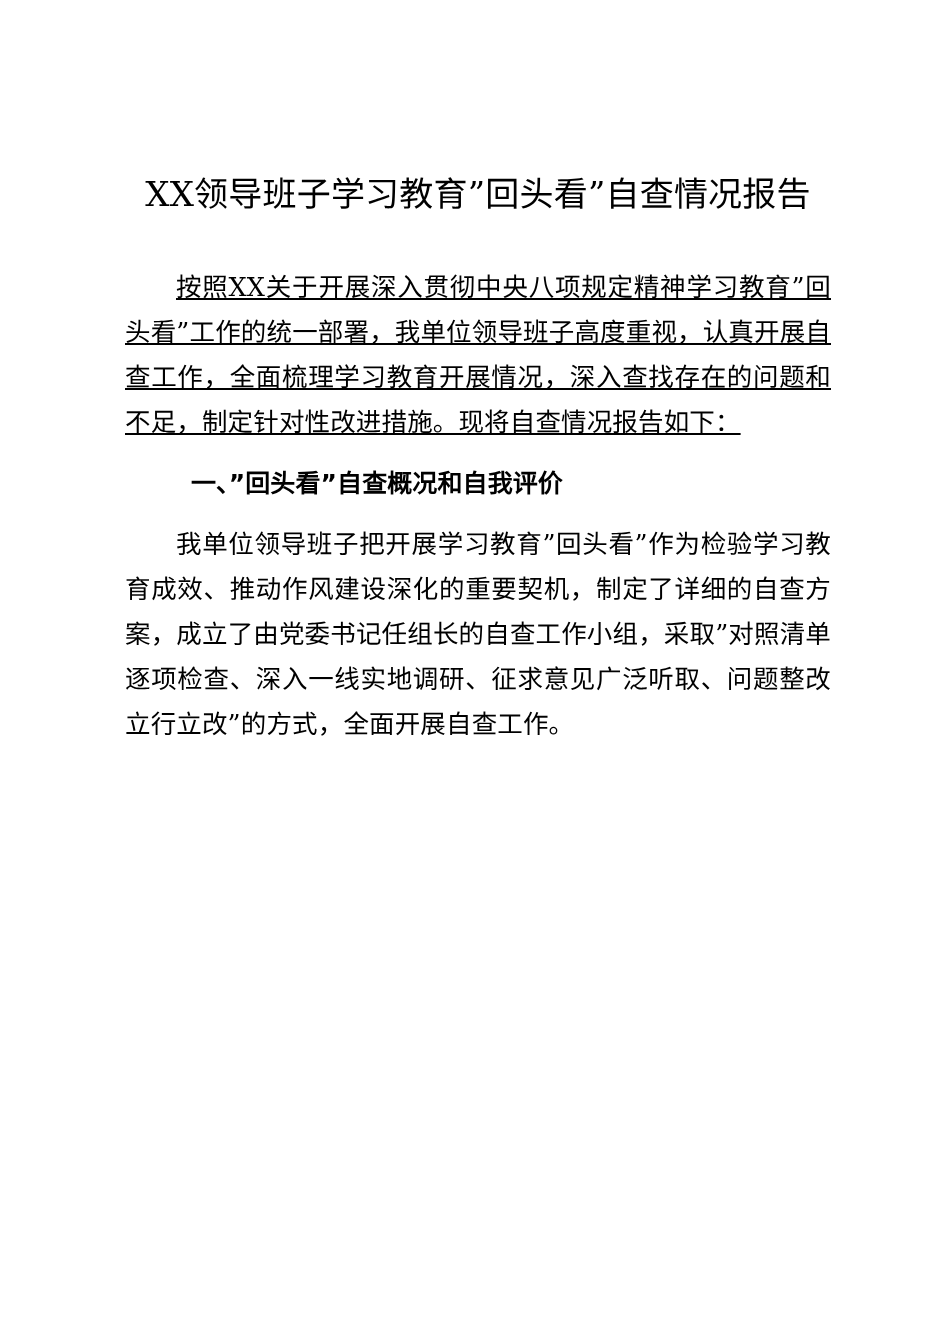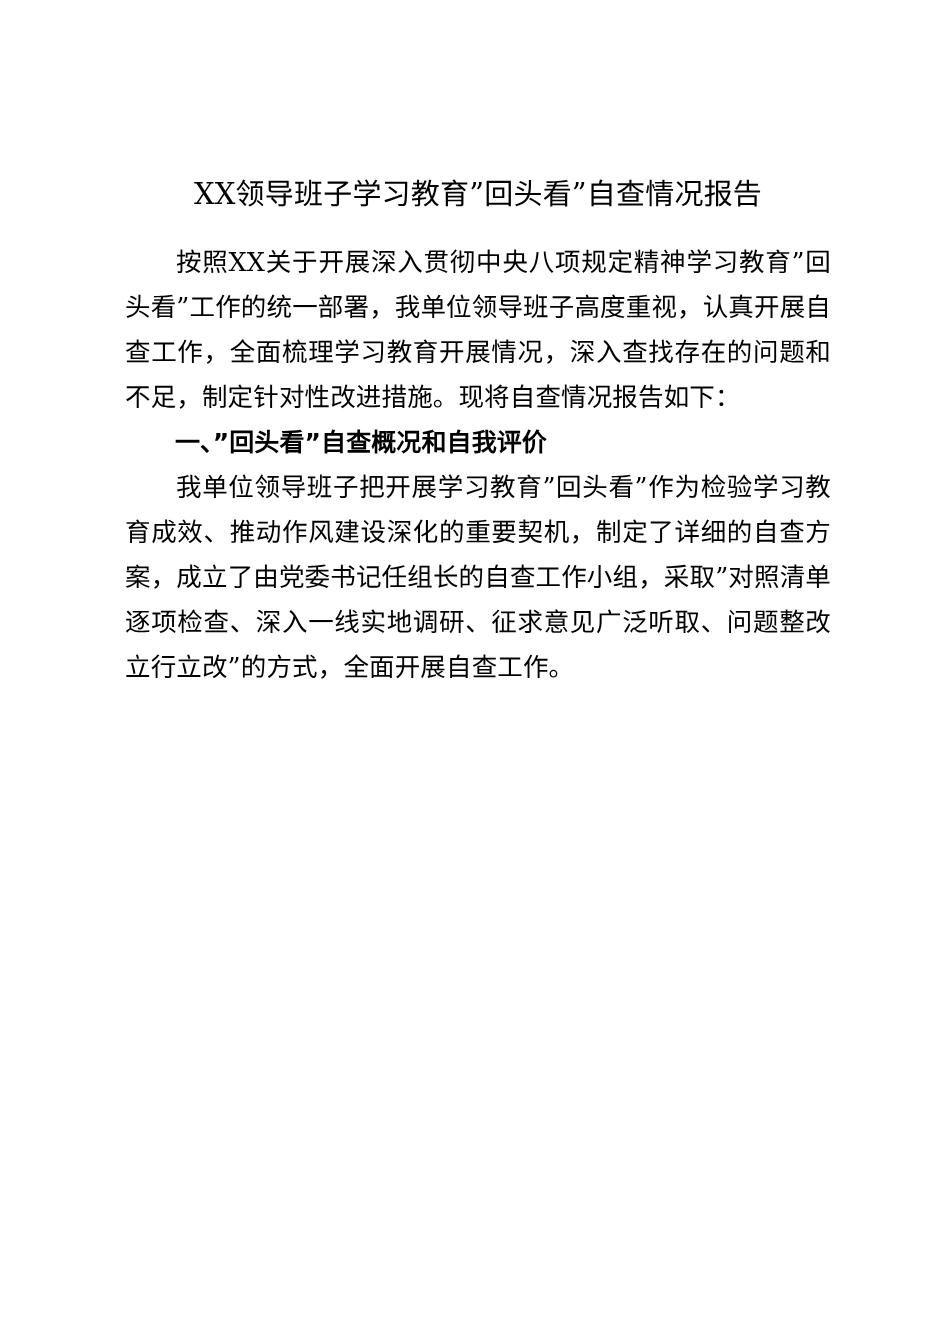--- a/index.html
+++ b/index.html
@@ -22,60 +22,60 @@
   .page-body {
     position: absolute;
     left: 125px;
     top: 0;
     width: 706px;
   }
 
   
   .doc-title {
     font-family: "DejaVu Serif", "Liberation Serif", serif;
-    font-size: 29px;
+    font-size: 34px;
     line-height: 47px;
     font-weight: normal;
     color: #000000;
     text-align: center;
     letter-spacing: 0.2px;
     margin: 0;
     padding-top: 171px;
     text-indent: 0;
   }
 
   
   .section-heading {
     font-family: "DejaVu Sans", "Liberation Sans", sans-serif;
     font-size: 25px;
     line-height: 45px;
     font-weight: bold;
     color: #000000;
-    margin: 0;
+    margin: 16px;
     text-indent: 50px;
     letter-spacing: 0.1px;
     white-space: nowrap;
   }
 
   
   .body-para {
     font-family: "DejaVu Serif", "Liberation Serif", serif;
     font-size: 25.5px;
     line-height: 45px;
     font-weight: normal;
     color: #000000;
     margin: 0;
     text-indent: 51px;
     text-align: justify;
     text-justify: inter-ideograph;
     letter-spacing: 0.15px;
     word-break: break-all;
   }
 
-  .gap-before-intro { margin-top: 22px; }
+  .gap-before-intro { margin-top: 47px; text-decoration: underline; }
   .gap-tight        { margin-top: 0; }
 </style>
 </head>
 <body>
 
 <div class="page">
   <div class="page-body">
 
     <h1 class="doc-title">XX领导班子学习教育”回头看”自查情况报告</h1>
 

